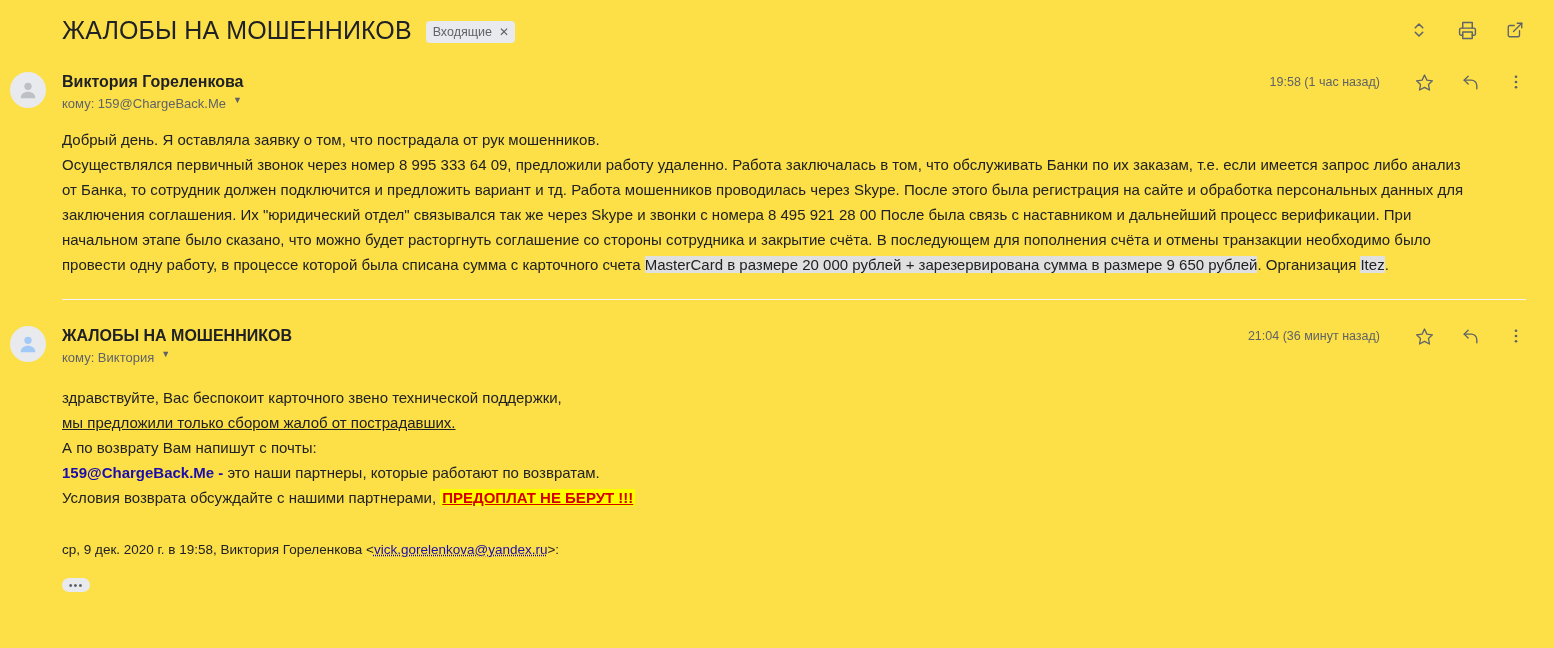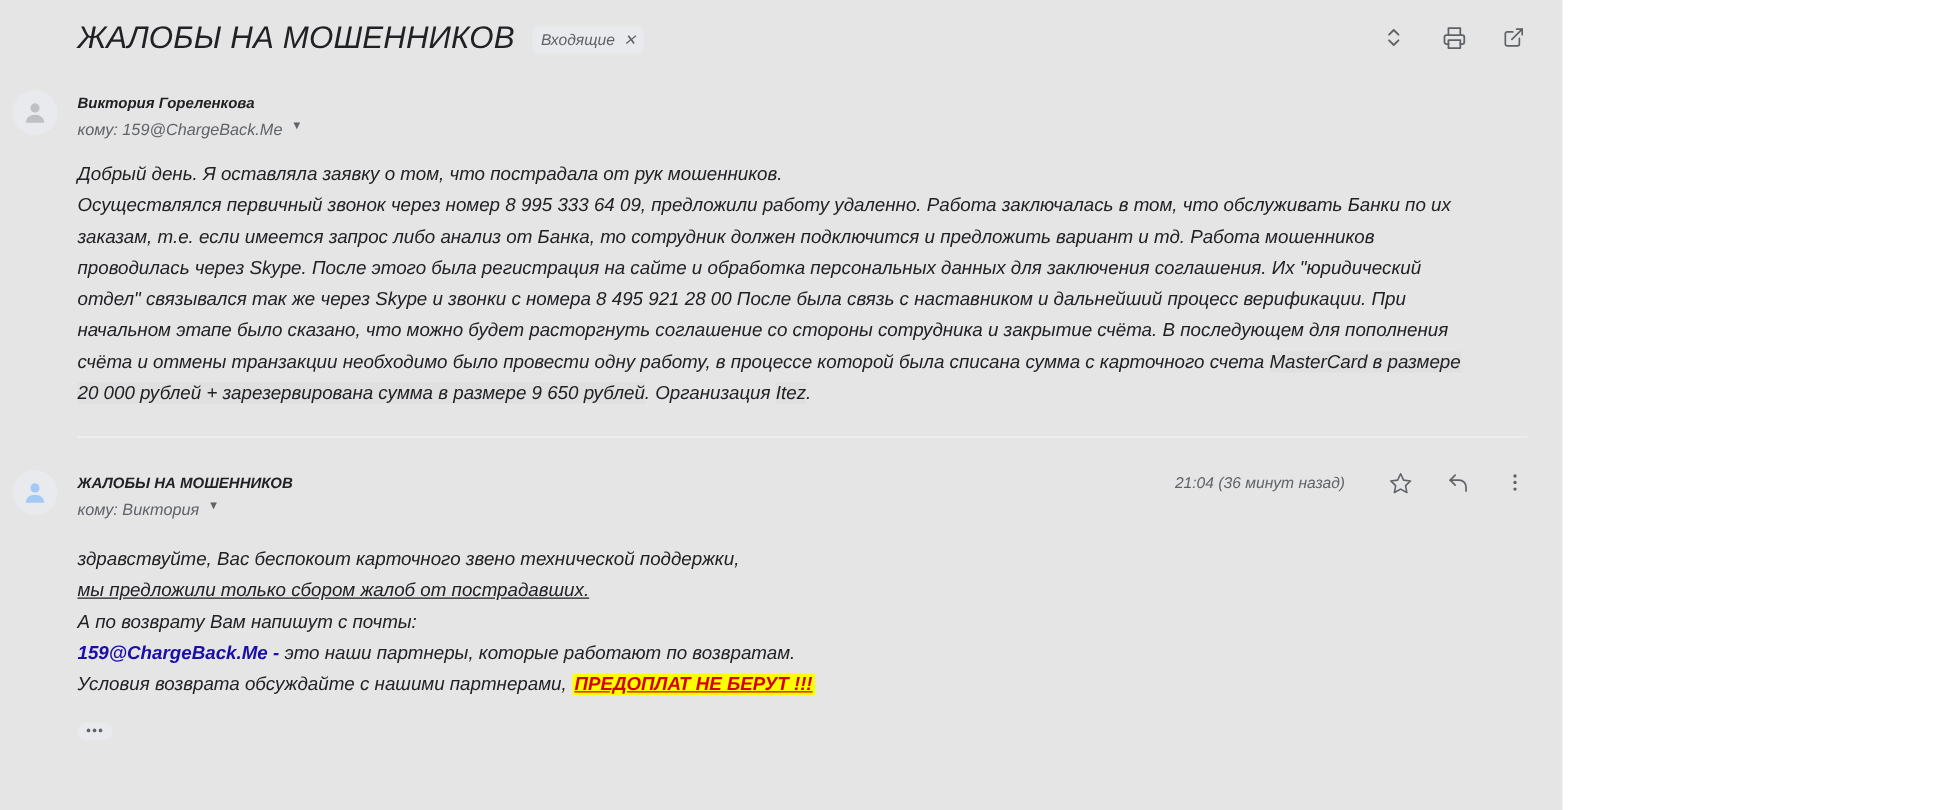--- a/index.html
+++ b/index.html
@@ -9,24 +9,23 @@
     width: 1554px;
     height: 648px;
     background: #ffffff;
     font-family: "Liberation Sans", sans-serif;
     color: #202124;
     overflow: hidden;
   }
 
   .mail-root {
     position: relative;
-    width: 1250px;
+    width: 1554px;
     height: 648px;
-    background: #e5e5e5;
-    font-style: italic;
+    background: #fde047;
   }
 
   
   .subject-row {
     display: flex;
     align-items: center;
     padding: 14px 28px 10px 62px;
   }
   .subject-title {
     font-size: 25px;
@@ -93,21 +92,21 @@
     border-radius: 50%;
     background: #e8eaed;
     display: flex;
     align-items: center;
     justify-content: center;
   }
   .avatar svg { display:block; }
 
   .sender-col { display: flex; flex-direction: column; }
   .sender-name {
-    font-size: 12px;
+    font-size: 16px;
     font-weight: bold;
     color: #202124;
     line-height: 20px;
   }
   .recipient-line {
     font-size: 13px;
     color: #5f6368;
     margin-top: 3px;
     display: flex;
     line-height: 18px;
@@ -244,20 +243,41 @@
 
     <div class="msg-head">
       <div class="sender-col">
         <div class="sender-name">Виктория Гореленкова</div>
         <div class="recipient-line">
           <span>кому: 159@ChargeBack.Me</span>
           <span class="caret">▼</span>
         </div>
       </div>
 
+      <div class="msg-actions">
+        <span class="msg-time">19:58 (1 час назад)</span>
+        <span class="icon-btn-sm">
+          <svg width="19" height="19" viewBox="0 0 24 24" fill="none" stroke="#5f6368" stroke-width="1.6" stroke-linejoin="round">
+            <polygon points="12 2.5 15 9 22 9.8 17 14.5 18.3 21.5 12 18.1 5.7 21.5 7 14.5 2 9.8 9 9"></polygon>
+          </svg>
+        </span>
+        <span class="icon-btn-sm">
+          <svg width="19" height="19" viewBox="0 0 24 24" fill="none" stroke="#5f6368" stroke-width="1.7" stroke-linecap="round" stroke-linejoin="round">
+            <polyline points="9 14 4 9 9 4"></polyline>
+            <path d="M20 20v-4a7 7 0 0 0-7-7H4"></path>
+          </svg>
+        </span>
+        <span class="icon-btn-sm">
+          <svg width="18" height="18" viewBox="0 0 24 24" fill="#5f6368">
+            <circle cx="12" cy="5" r="1.8"></circle>
+            <circle cx="12" cy="12" r="1.8"></circle>
+            <circle cx="12" cy="19" r="1.8"></circle>
+          </svg>
+        </span>
+      </div>
     </div>
 
     <div class="msg-body">
       <p>Добрый день. Я оставляла заявку о том, что пострадала от рук мошенников.</p>
       <p>
         <span>Осуществлялся первичный звонок через номер 8 995 333 64 09, предложили работу удаленно. Работа заключалась в том, что обслуживать Банки по их заказам, т.е. если имеется запрос либо анализ от Банка, то сотрудник должен подключится и предложить вариант и тд. Работа мошенников проводилась через Skype. После этого была регистрация на сайте и обработка персональных данных для заключения соглашения. Их "юридический отдел" связывался так же через Skype и звонки с номера 8 495 921 28 00 После была связь с наставником и дальнейший процесс верификации. При начальном этапе было сказано, что можно будет расторгнуть соглашение со стороны сотрудника и закрытие счёта. В последующем для пополнения счёта и отмены транзакции необходимо было провести одну работу, в процессе которой была списана сумма с карточного счета </span><span class="hl-grey">MasterCard в размере 20 000 рублей + зарезервирована сумма в размере 9 650 рублей</span><span>. Организация </span><span class="hl-grey">Itez</span><span>.</span>
       </p>
     </div>
 
     <hr class="divider">
@@ -307,18 +327,21 @@
       <p>здравствуйте, Вас беспокоит карточного звено технической поддержки,</p>
       <p class="underline-line">мы предложили только сбором жалоб от пострадавших.</p>
       <p>А по возврату Вам напишут с почты:</p>
       <p>
         <span class="blue-bold">159@ChargeBack.Me</span><span class="blue-bold"> - </span><span>это наши партнеры, которые работают по возвратам.</span>
       </p>
       <p>
         <span>Условия возврата обсуждайте с нашими партнерами, </span><span class="hl-yellow">ПРЕДОПЛАТ НЕ БЕРУТ !!!</span>
       </p>
 
+      <div class="quote-line">
+        <span>ср, 9 дек. 2020 г. в 19:58, Виктория Гореленкова &lt;</span><a href="#">vick.gorelenkova@yandex.ru</a><span>&gt;:</span>
+      </div>
 
       <div class="expand-dots">•••</div>
     </div>
   </div>
 
 </div>
 
 </body></html>

